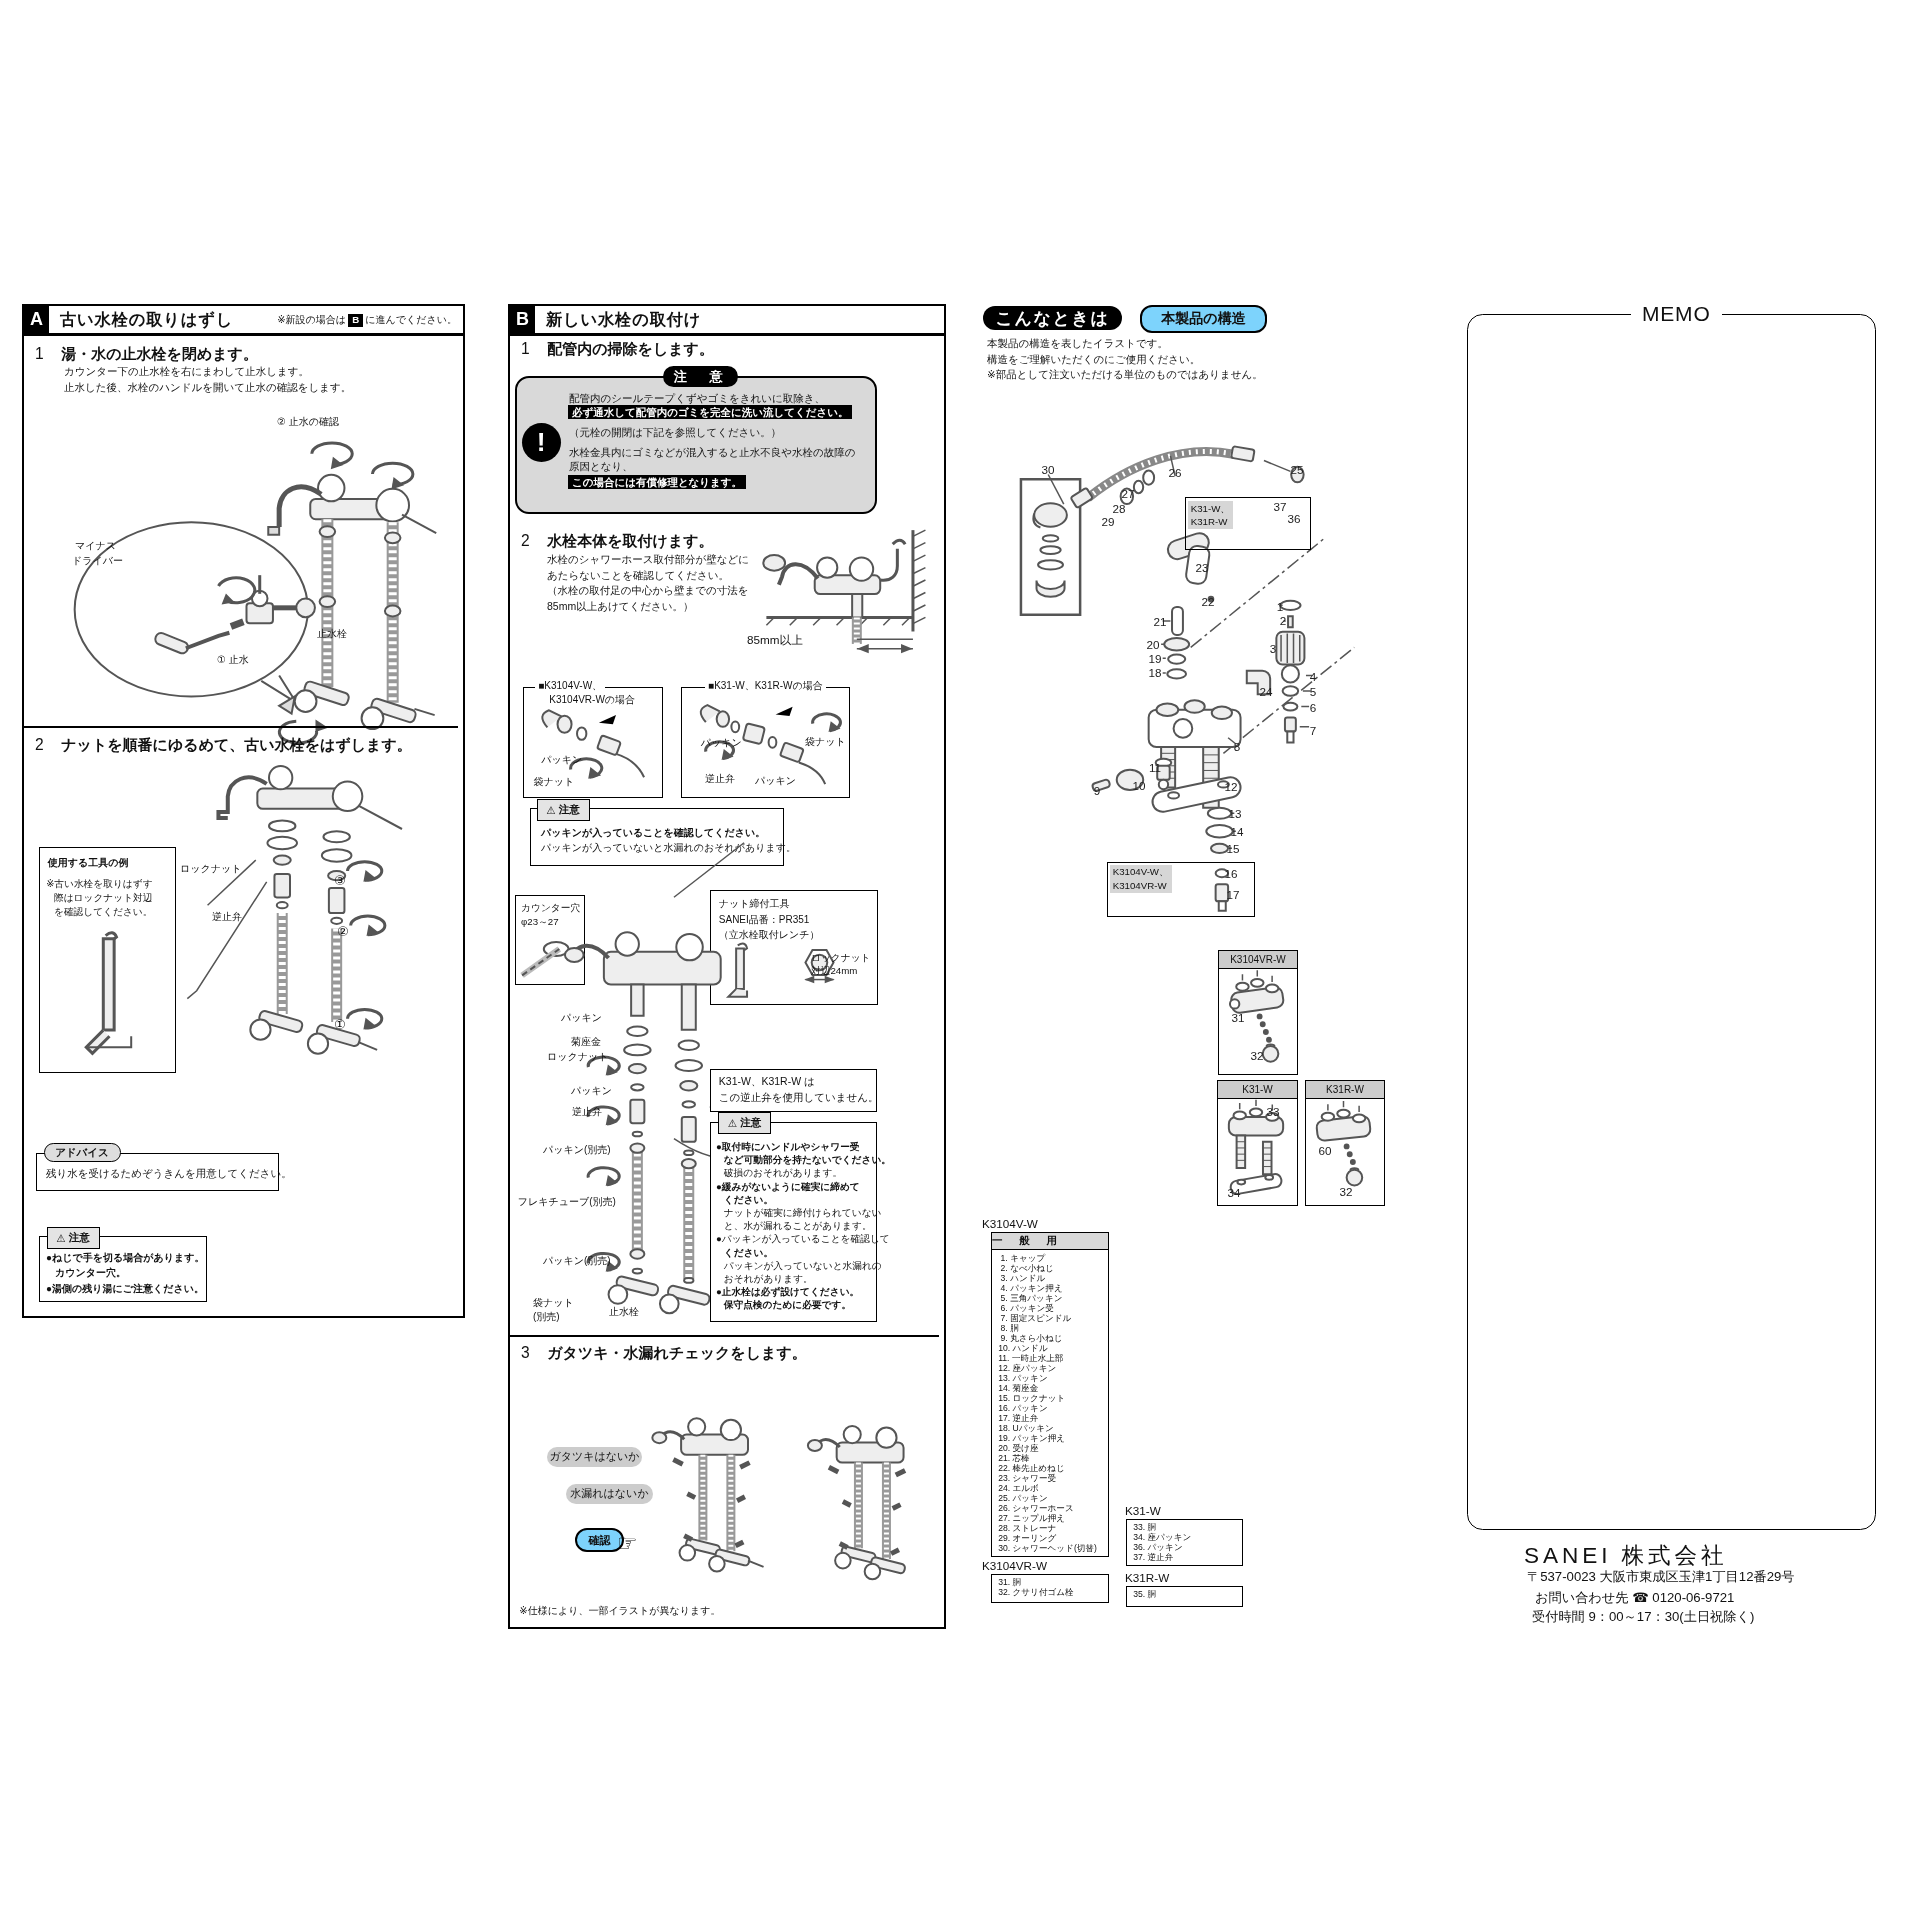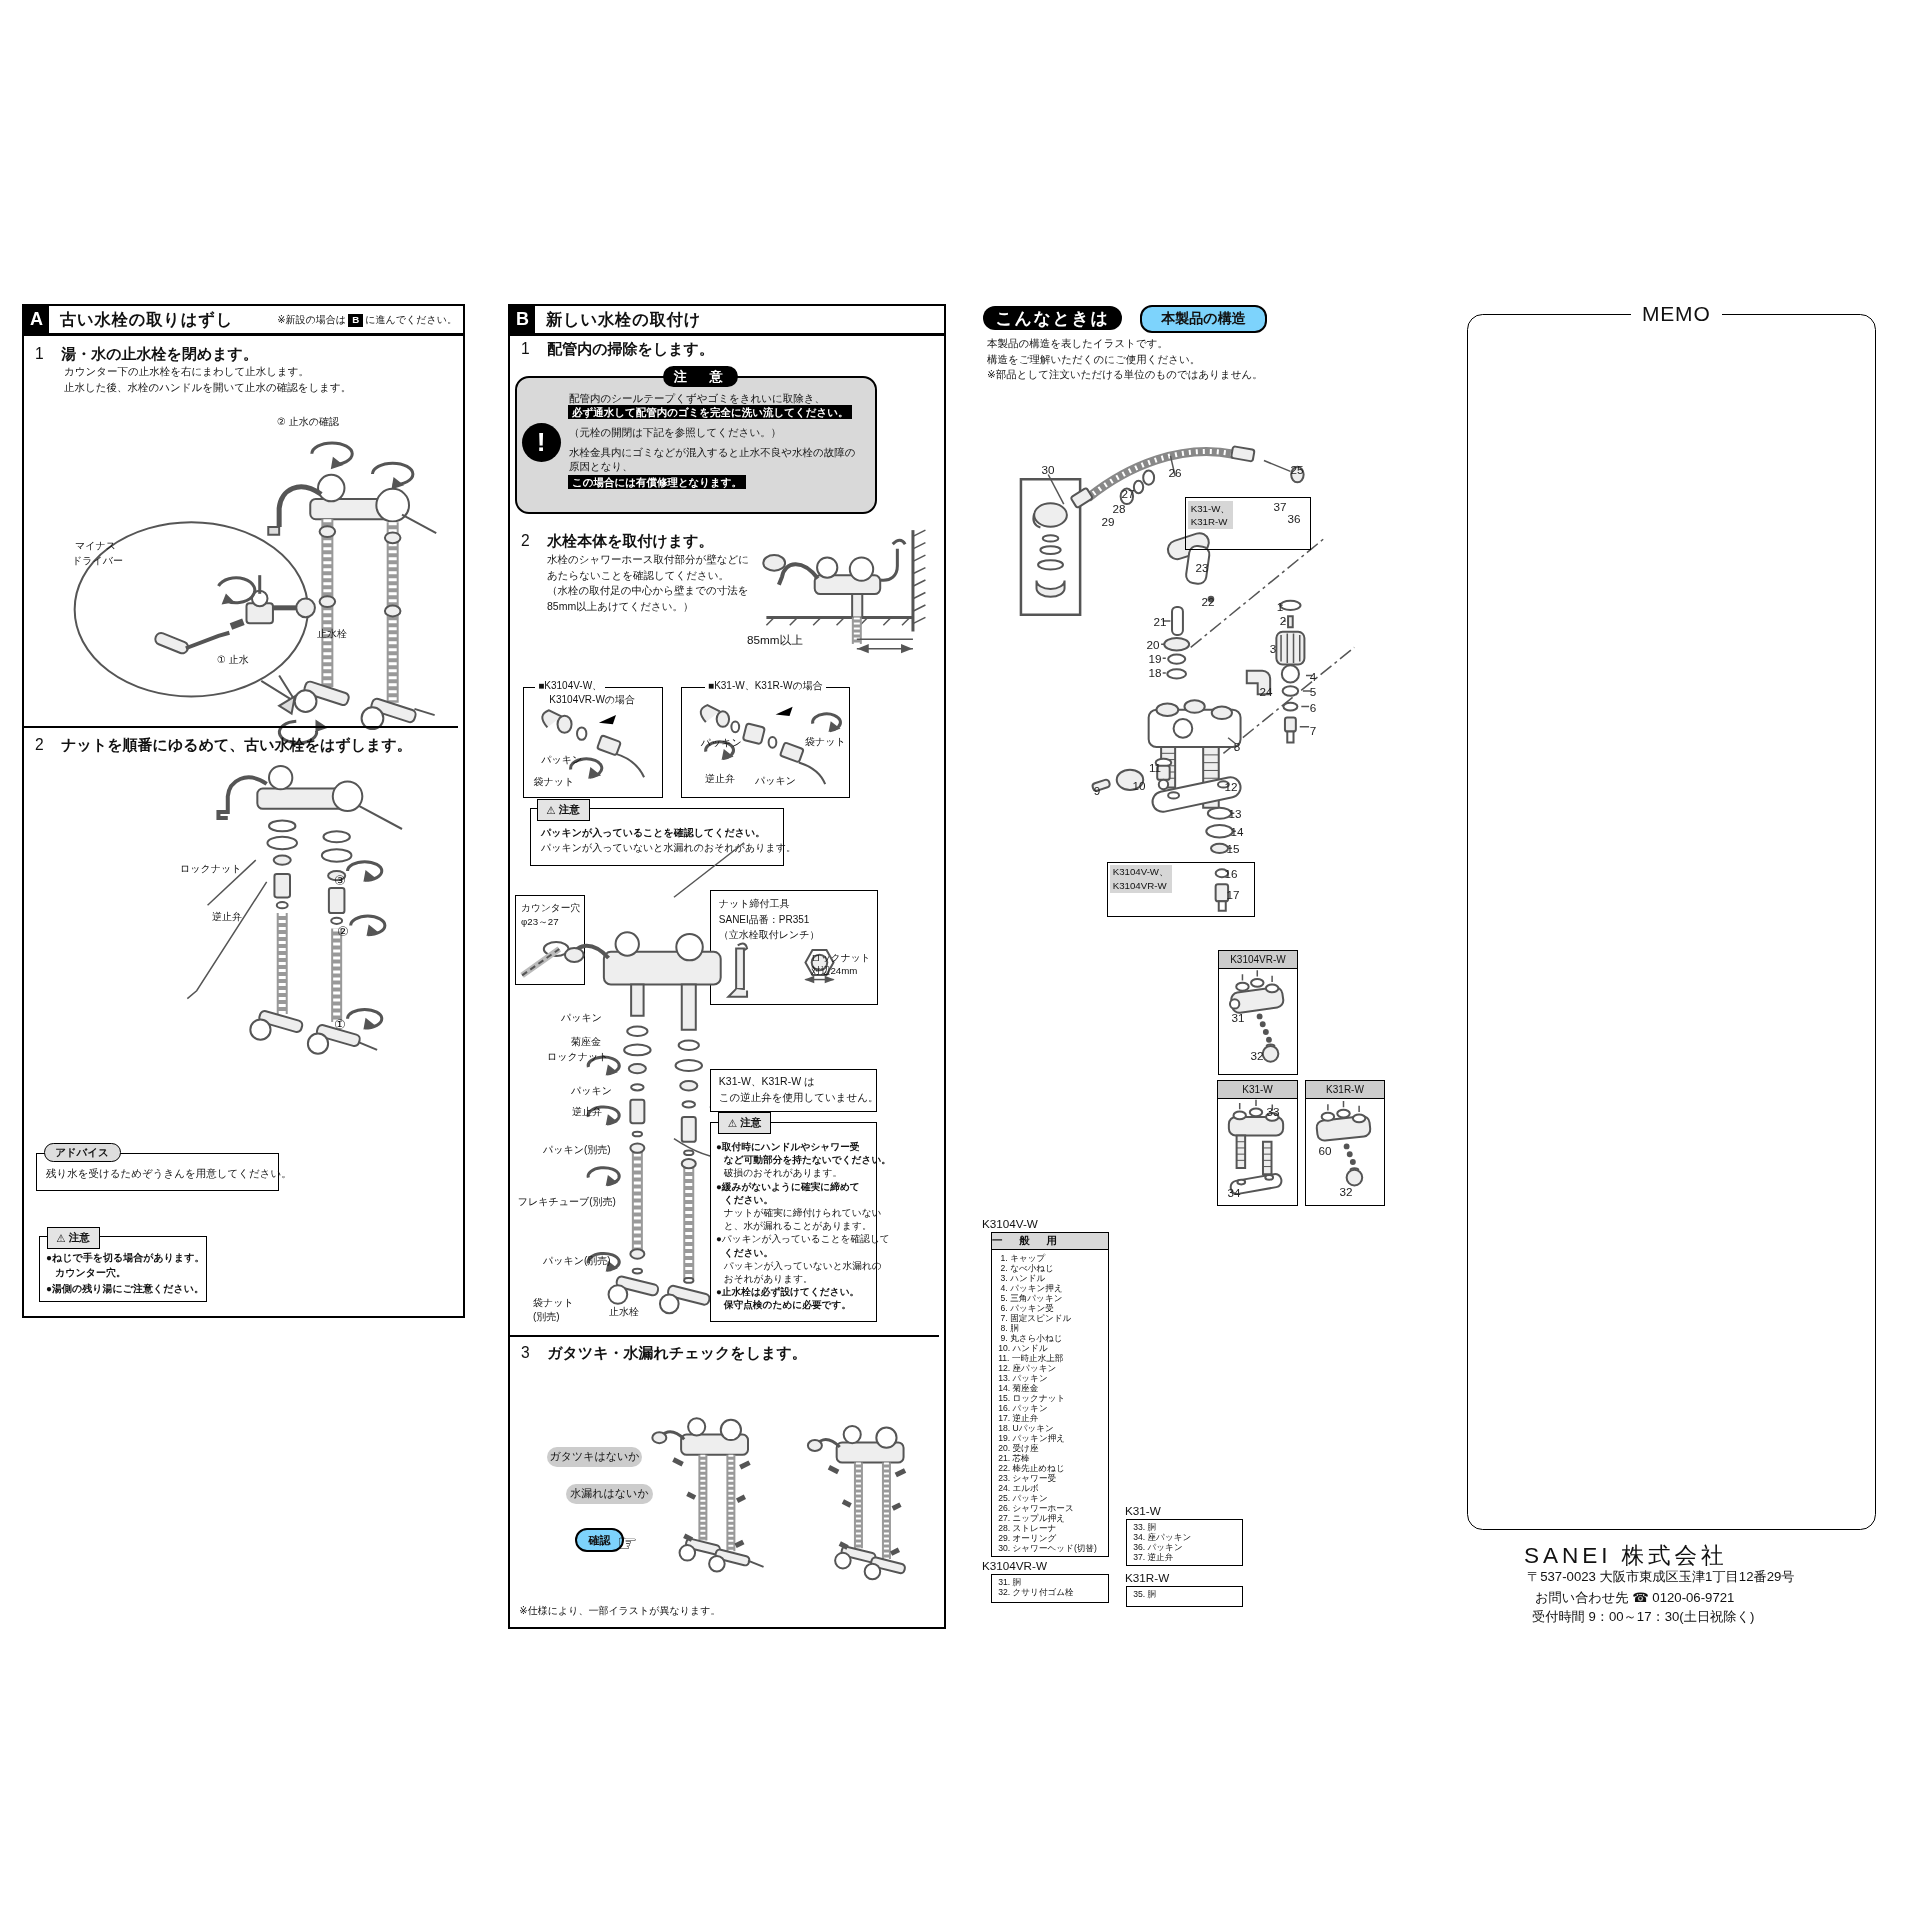--- a/index.html
+++ b/index.html
@@ -115,20 +115,32 @@
     <span class="lbl" style="left:293px;top:321px">止水栓</span>
     <span class="lbl" style="left:193px;top:347px">① 止水</span>
 
     <div class="abs" style="left:0;top:420px;width:434px;height:2.3px;background:#000"></div>
 
     <div class="stepline" style="left:11px;top:430px">
       <span class="step-num">2</span>
       <span class="step-title">ナットを順番にゆるめて、古い水栓をはずします。</span>
     </div>
 
+    <div class="cbox" style="left:15px;top:541px;width:135px;height:224px">
+      <div class="lbl" style="left:7.8px;top:7.8px;font-weight:bold">使用する工具の例</div>
+      <div class="lbl" style="left:6.2px;top:30px;font-size:9.7px">※古い水栓を取りはずす</div>
+      <div class="lbl" style="left:14px;top:44px;font-size:9.7px">際はロックナット対辺</div>
+      <div class="lbl" style="left:14px;top:58px;font-size:9.7px">を確認してください。</div>
+      <svg class="draw" style="left:23px;top:78px" width="93" height="140" viewBox="0 0 120 180" fill="none" stroke="#555" stroke-width="3">
+        <path d="M55,12 q10,-8 14,2 l-8,6" fill="none"></path>
+        <rect x="52" y="16" width="14" height="118" fill="#eee"></rect>
+        <path d="M52,134 l-22,22 l8,8 l22,-22" fill="#eee"></path>
+        <path d="M30,156 l58,0 l0,-14" stroke-width="2"></path>
+      </svg>
+    </div>
 
     <svg class="draw" style="left:140px;top:459px" width="280" height="296" viewBox="0 0 360 380" fill="none" stroke="#555" stroke-width="2">
       <rect x="120" y="30" width="130" height="26" rx="7" fill="#eee"></rect>
       <circle cx="150" cy="16" r="15" fill="#fff"></circle>
       <circle cx="236" cy="40" r="19" fill="#fff"></circle>
       <path d="M132,24 c-26,-18 -48,-4 -50,16 v20 h-12 v8 h12" stroke-width="4"></path>
       <path d="M250,52 l56,30" stroke-width="2"></path>
       <ellipse cx="152" cy="78" rx="17" ry="7" fill="#fff"></ellipse>
       <ellipse cx="152" cy="100" rx="19" ry="8" fill="#fff"></ellipse>
       <ellipse cx="152" cy="122" rx="11" ry="6" fill="#eee"></ellipse>

